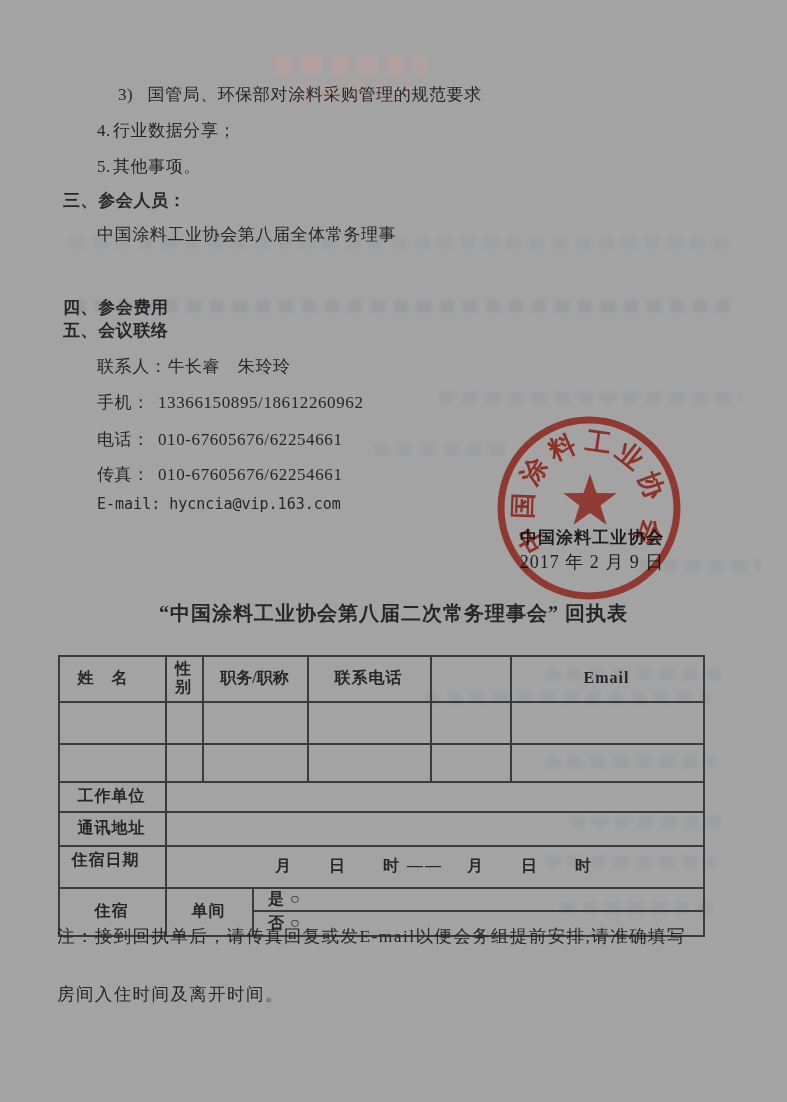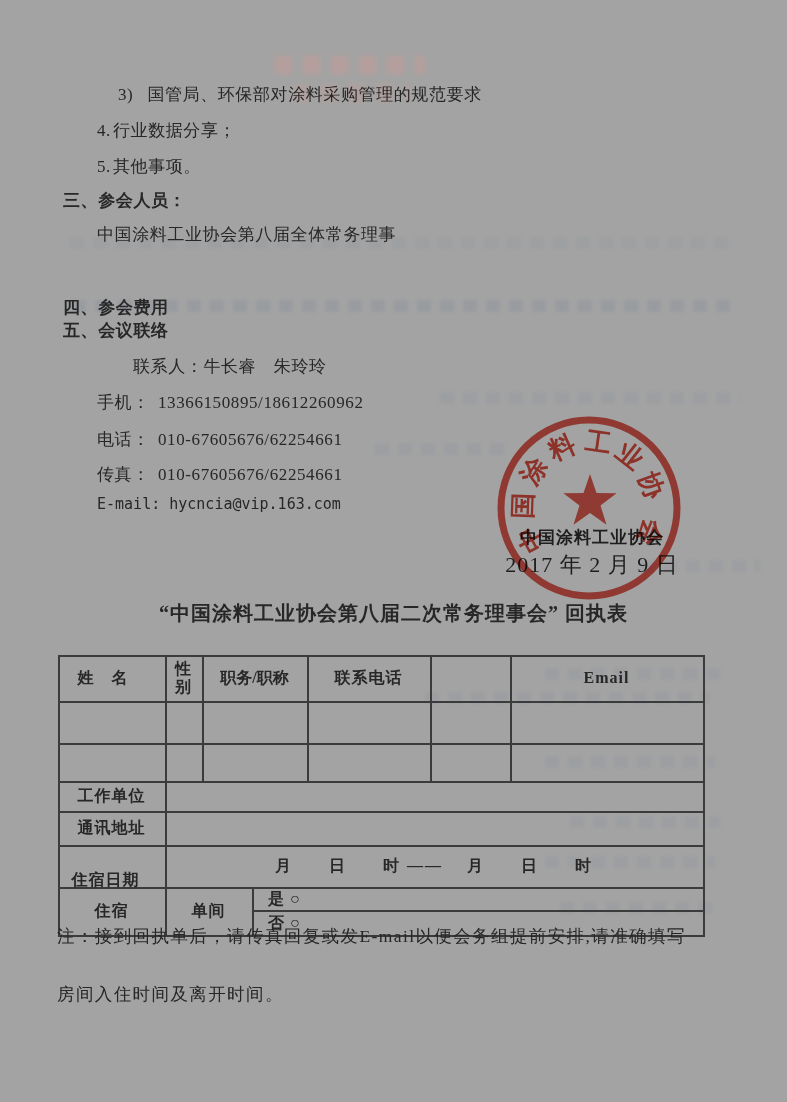--- a/index.html
+++ b/index.html
@@ -18,21 +18,21 @@
   .gap14{margin-left:14px;}
   .gap8{margin-left:2px;}
   .clabel{display:inline-block;width:61px;}
   .mono{font-family:"DejaVu Sans Mono","Liberation Mono",monospace;font-size:15px;letter-spacing:0;}
   
   .stamp-org,.stamp-date{
     position:absolute;left:489px;width:206px;text-align:center;
     color:#1e1e1e;z-index:4;letter-spacing:1px;white-space:nowrap;
   }
   .stamp-org{top:526px;font-size:17px;font-weight:600;}
-  .stamp-date{top:550px;font-size:22px;}
+  .stamp-date{top:550px;font-size:18px;}
   .stamp-svg{position:absolute;left:489px;top:410px;z-index:5;opacity:.88;mix-blend-mode:multiply;}
   .stamp-svg text{font-family:"Liberation Serif","DejaVu Serif",serif;font-weight:bold;}
   
   .form-title{position:absolute;left:0;top:600px;width:787px;text-align:center;
     font-size:20px;font-weight:bold;letter-spacing:1px;}
   
   .tablebox{position:absolute;left:58px;top:655px;width:647px;height:282px;}
   .hl,.vl{position:absolute;background:#3b3b3b;}
   .hl{height:2px;}
   .vl{width:2px;}
@@ -74,21 +74,21 @@
   </div>
   <div class="ln" style="left:97px;top:156px;">
     <span class="marker">5.</span><span class="gap8">其他事项。</span>
   </div>
 
   <div class="ln bold" style="left:63px;top:190px;">三、参会人员：</div>
   <div class="ln" style="left:97px;top:224px;">中国涂料工业协会第八届全体常务理事</div>
   <div class="ln bold" style="left:63px;top:257px;margin-top:40px;">四、参会费用</div>
   <div class="ln bold" style="left:63px;top:320px;">五、会议联络</div>
 
-  <div class="ln" style="left:97px;top:356px;margin-left:36px;">
+  <div class="ln" style="left:97px;top:356px;">
     <span>联系人：</span><span>牛长睿　朱玲玲</span>
   </div>
   <div class="ln" style="left:97px;top:392px;">
     <span class="clabel">手机：</span><span>13366150895/18612260962</span>
   </div>
   <div class="ln" style="left:97px;top:429px;">
     <span class="clabel">电话：</span><span>010-67605676/62254661</span>
   </div>
   <div class="ln" style="left:97px;top:464px;">
     <span class="clabel">传真：</span><span>010-67605676/62254661</span>
@@ -139,21 +139,21 @@
     <div class="vl" style="left:194px;top:232px;height:48px;"></div>
 
     <div class="cell" style="left:0;top:0;width:90px;line-height:46px;border-radius:12px;">姓　名</div>
     <div class="cell gender" style="left:107px;top:0;width:37px;height:46px;">性别</div>
     <div class="cell" style="left:249px;top:0;width:123px;line-height:46px;">联系电话</div>
     <div class="cell" style="left:144px;top:0;width:105px;line-height:46px;letter-spacing:0;">职务/职称</div>
     <div class="cell" style="left:452px;top:0;width:193px;line-height:46px;">Email</div>
 
     <div class="cell" style="left:0;top:126px;width:107px;line-height:30px;">工作单位</div>
     <div class="cell" style="left:0;top:156px;width:107px;line-height:34px;">通讯地址</div>
-    <div class="cell" style="left:0;top:204px;width:95px;line-height:42px;">住宿日期</div>
+    <div class="cell" style="left:0;top:184px;width:95px;line-height:42px;">住宿日期</div>
     <div class="cell" style="left:107px;top:190px;width:538px;line-height:42px;letter-spacing:2px;">月　　日　　时 ——　 月　　日　　时</div>
     <div class="cell" style="left:0;top:232px;width:107px;line-height:48px;">住宿</div>
     <div class="cell" style="left:107px;top:232px;width:87px;line-height:48px;">单间</div>
     <div class="cell" style="left:210px;top:232px;width:200px;line-height:23px;text-align:left;">是 ○</div>
     <div class="cell" style="left:210px;top:255px;width:200px;line-height:25px;text-align:left;">否 ○</div>
   </div>
 
   <div class="note" style="left:57px;top:924px;">注：接到回执单后，请传真回复或发E-mail以便会务组提前安排,请准确填写</div>
   <div class="note" style="left:57px;top:982px;">房间入住时间及离开时间。</div>
 

